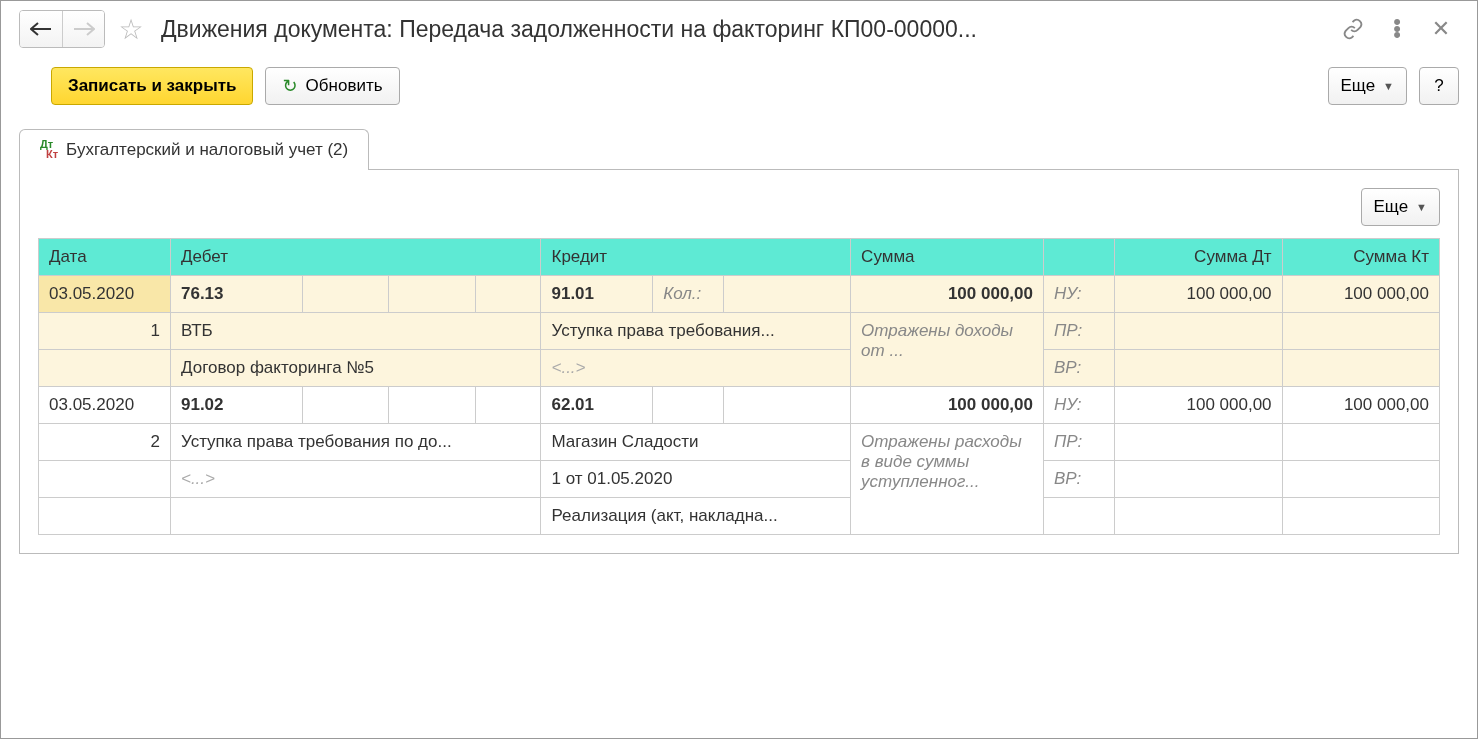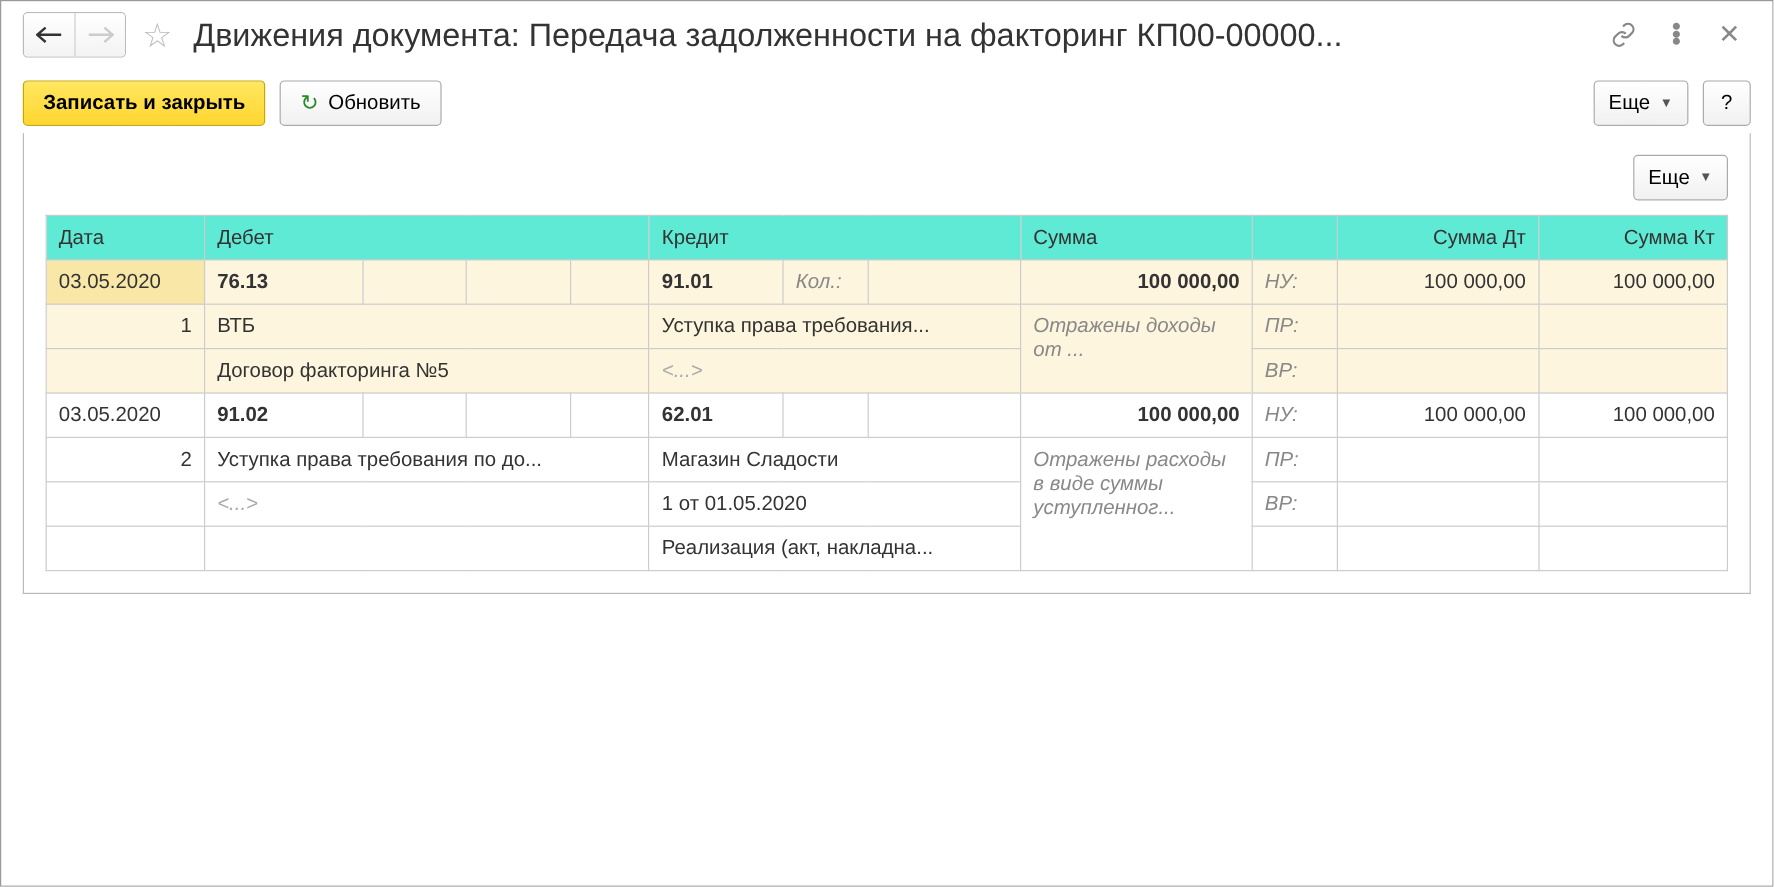--- a/index.html
+++ b/index.html
@@ -4,28 +4,28 @@
 <style>
 * { box-sizing: border-box; margin: 0; padding: 0; }
 body { font-family: Arial, sans-serif; font-size: 16px; background: #fff; color: #333; }
 .window { width: 1478px; height: 739px; border: 1px solid #999; background: #fff; padding: 0 18px 18px 18px; position: relative; }
 
 .titlebar { display: flex; align-items: center; height: 56px; gap: 8px; }
 .nav-group { display: flex; border: 1px solid #bbb; border-radius: 4px; overflow: hidden; }
 .nav-btn { width: 42px; height: 36px; display: flex; align-items: center; justify-content: center; background: linear-gradient(#fff,#f3f3f3); border: none; cursor: pointer; }
 .nav-btn + .nav-btn { border-left: 1px solid #ccc; }
 .star-btn { width: 36px; height: 36px; display: flex; align-items: center; justify-content: center; background: none; border: none; cursor: pointer; color: #bbb; font-size: 28px; }
-.title-text { font-size: 27px; color: #333; white-space: nowrap; overflow: hidden; text-overflow: ellipsis; flex: 0 1 auto; margin-left: 4px; }
+.title-text { font-size: 23px; color: #333; white-space: nowrap; overflow: hidden; text-overflow: ellipsis; flex: 0 1 auto; margin-left: 4px; }
 .titlebar-spacer { flex: 1; }
 .titlebar-icon { width: 36px; height: 36px; display: flex; align-items: center; justify-content: center; background: none; border: none; cursor: pointer; color: #888; }
 .link-icon { font-size: 20px; }
 .dots-icon { font-size: 22px; letter-spacing: 0; line-height: 0.3; display: flex; flex-direction: column; }
 .close-icon { font-size: 22px; }
 
-.toolbar { display: flex; align-items: center; gap: 12px; height: 50px; margin-top: 4px; }
+.toolbar { display: flex; align-items: center; gap: 12px; height: 50px; margin-top: 4px; margin-left: 32px; }
 .btn { height: 38px; padding: 0 16px; border: 1px solid #aaa; border-radius: 4px; background: linear-gradient(#fff,#f1f1f1); cursor: pointer; display: flex; align-items: center; gap: 8px; font-size: 17px; }
 .btn-primary { background: linear-gradient(#ffe760,#ffd630); border-color: #c9a800; font-weight: bold; }
 .refresh-icon { color: #2a8a2a; font-size: 18px; }
 .toolbar-spacer { flex: 1; }
 .btn-more { padding: 0 12px; text-align: center; }
 .btn-help { width: 40px; justify-content: center; }
 .caret { font-size: 11px; color: #555; }
 
 .checkbox-row { display: flex; align-items: center; gap: 8px; margin-top: 14px; font-size: 17px; }
 .checkbox { width: 20px; height: 20px; border: 1px solid #888; border-radius: 3px; background: #fff; cursor: pointer; }
@@ -115,20 +115,29 @@
     <button class="btn btn-more">
       <span>Еще</span>
       <span class="caret">▼</span>
     </button>
     <button class="btn btn-help">
       <span>?</span>
     </button>
   </div>
 
 
+  <div class="tabs">
+    <div class="tab">
+      <span class="dtkt-icon">
+        <span class="dt-txt">Дт</span>
+          <span class="kt-txt">Кт</span>
+      </span>
+      <span>Бухгалтерский и налоговый учет (2)</span>
+    </div>
+  </div>
 
   <div class="tab-body">
     <div class="inner-toolbar">
       <button class="btn btn-more">
         <span>Еще</span>
         <span class="caret">▼</span>
       </button>
     </div>
 
     <table class="grid">

